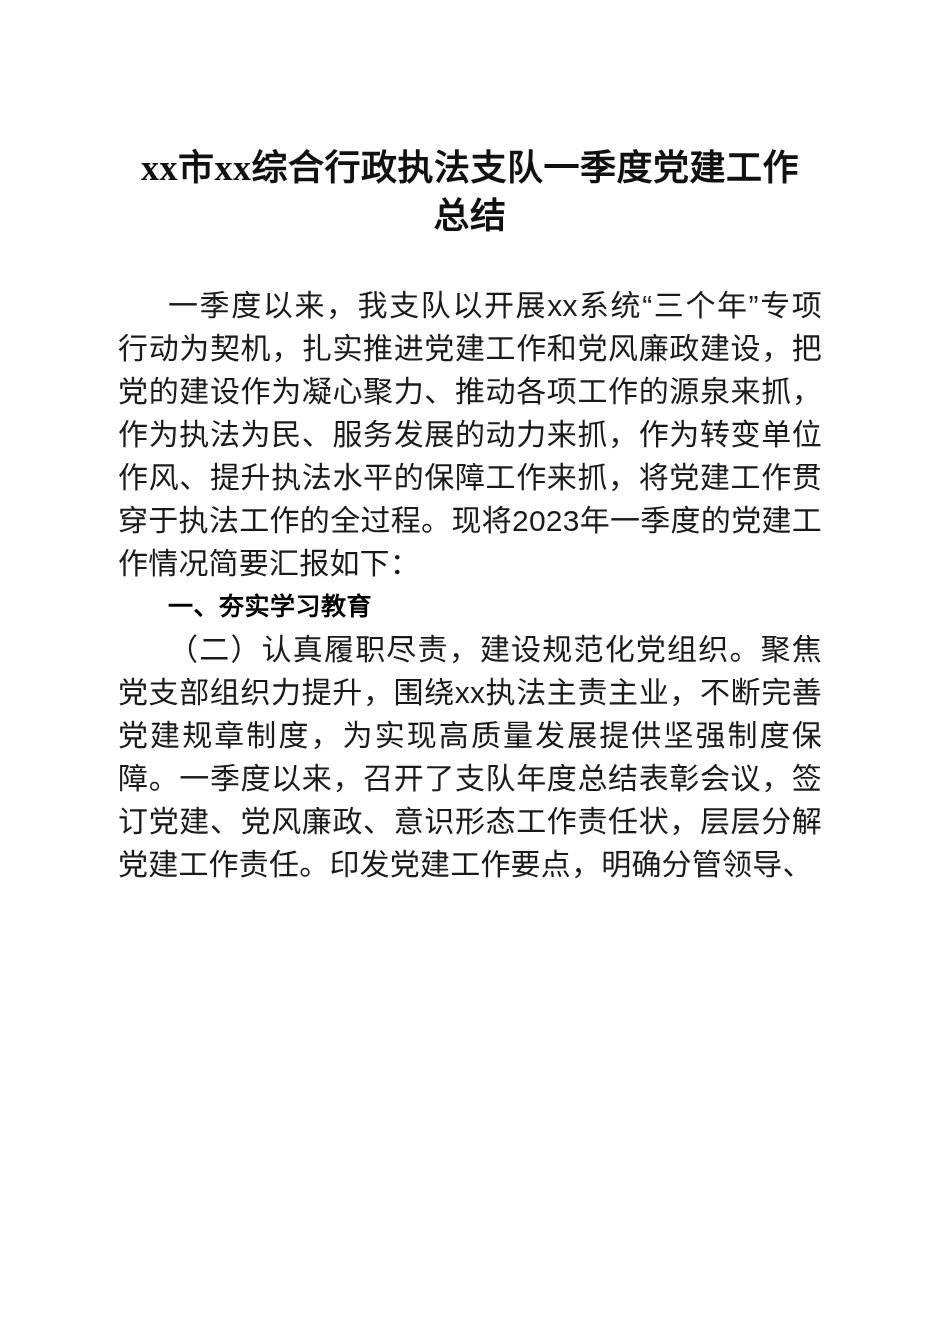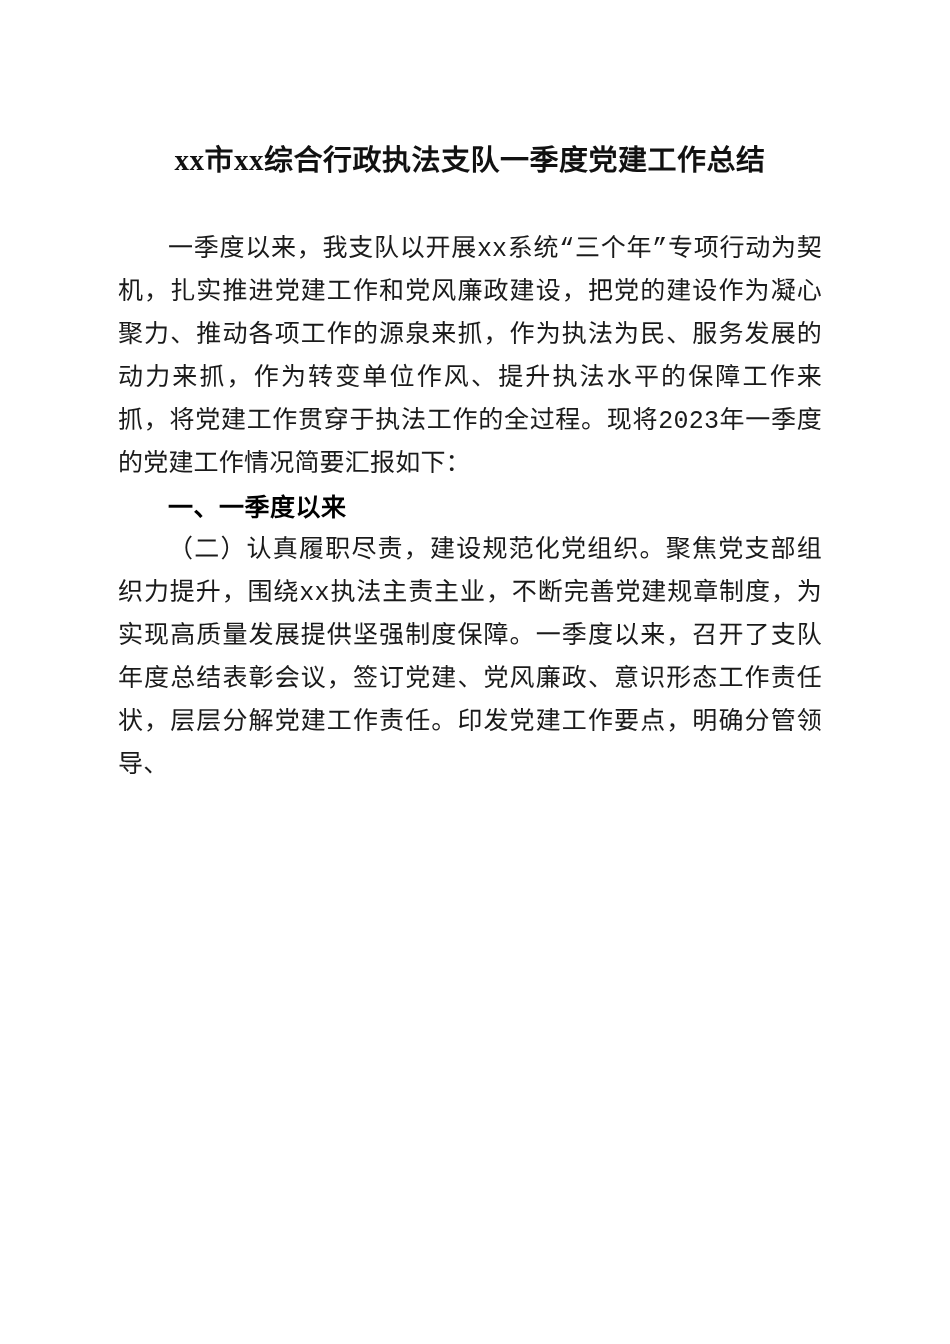--- a/index.html
+++ b/index.html
@@ -23,41 +23,41 @@
   
   .content {
     position: absolute;
     left: 118px;
     top: 0;
     width: 704px;
   }
 
   
   .doc-title {
-    margin: 8px;
+    margin: 16px;
     padding-top: 128px;
     font-family: "Liberation Serif", "DejaVu Serif", serif;
     font-weight: bold;
-    font-size: 29px;
+    font-size: 36px;
     line-height: 48px;
     text-align: center;
     letter-spacing: 0.5px;
     color: #111111;
   }
 
   
   .body-block {
     margin-top: 44px;
   }
 
   
   .para {
     margin: 0;
-    font-family: Liberation Mono, monospace;
-    font-size: 25px;
+    font-family: Liberation Sans, sans-serif;
+    font-size: 30px;
     line-height: 43px;
     text-align: justify;
     text-justify: inter-ideograph;
     text-indent: 50px;
     color: #1a1a1a;
     letter-spacing: 0.2px;
   }
 
   .para + .para {
     margin-top: 11px;
@@ -81,21 +81,21 @@
 <div class="page">
 
   <div class="content">
 
     <h1 class="doc-title">xx市xx综合行政执法支队一季度党建工作总结</h1>
 
     <div class="body-block">
 
       <p class="para">一季度以来，我支队以开展xx系统“三个年”专项行动为契机，扎实推进党建工作和党风廉政建设，把党的建设作为凝心聚力、推动各项工作的源泉来抓，作为执法为民、服务发展的动力来抓，作为转变单位作风、提升执法水平的保障工作来抓，将党建工作贯穿于执法工作的全过程。现将2023年一季度的党建工作情况简要汇报如下：</p>
 
-      <h2 class="section-heading">一、一季度以来</h2>
+      <h2 class="section-heading">一、夯实学习教育</h2>
 
 
       <p class="para">（二）认真履职尽责，建设规范化党组织。聚焦党支部组织力提升，围绕xx执法主责主业，不断完善党建规章制度，为实现高质量发展提供坚强制度保障。一季度以来，召开了支队年度总结表彰会议，签订党建、党风廉政、意识形态工作责任状，层层分解党建工作责任。印发党建工作要点，明确分管领导、</p>
 
     </div>
   </div>
 
 </div>
 
 </body></html>

